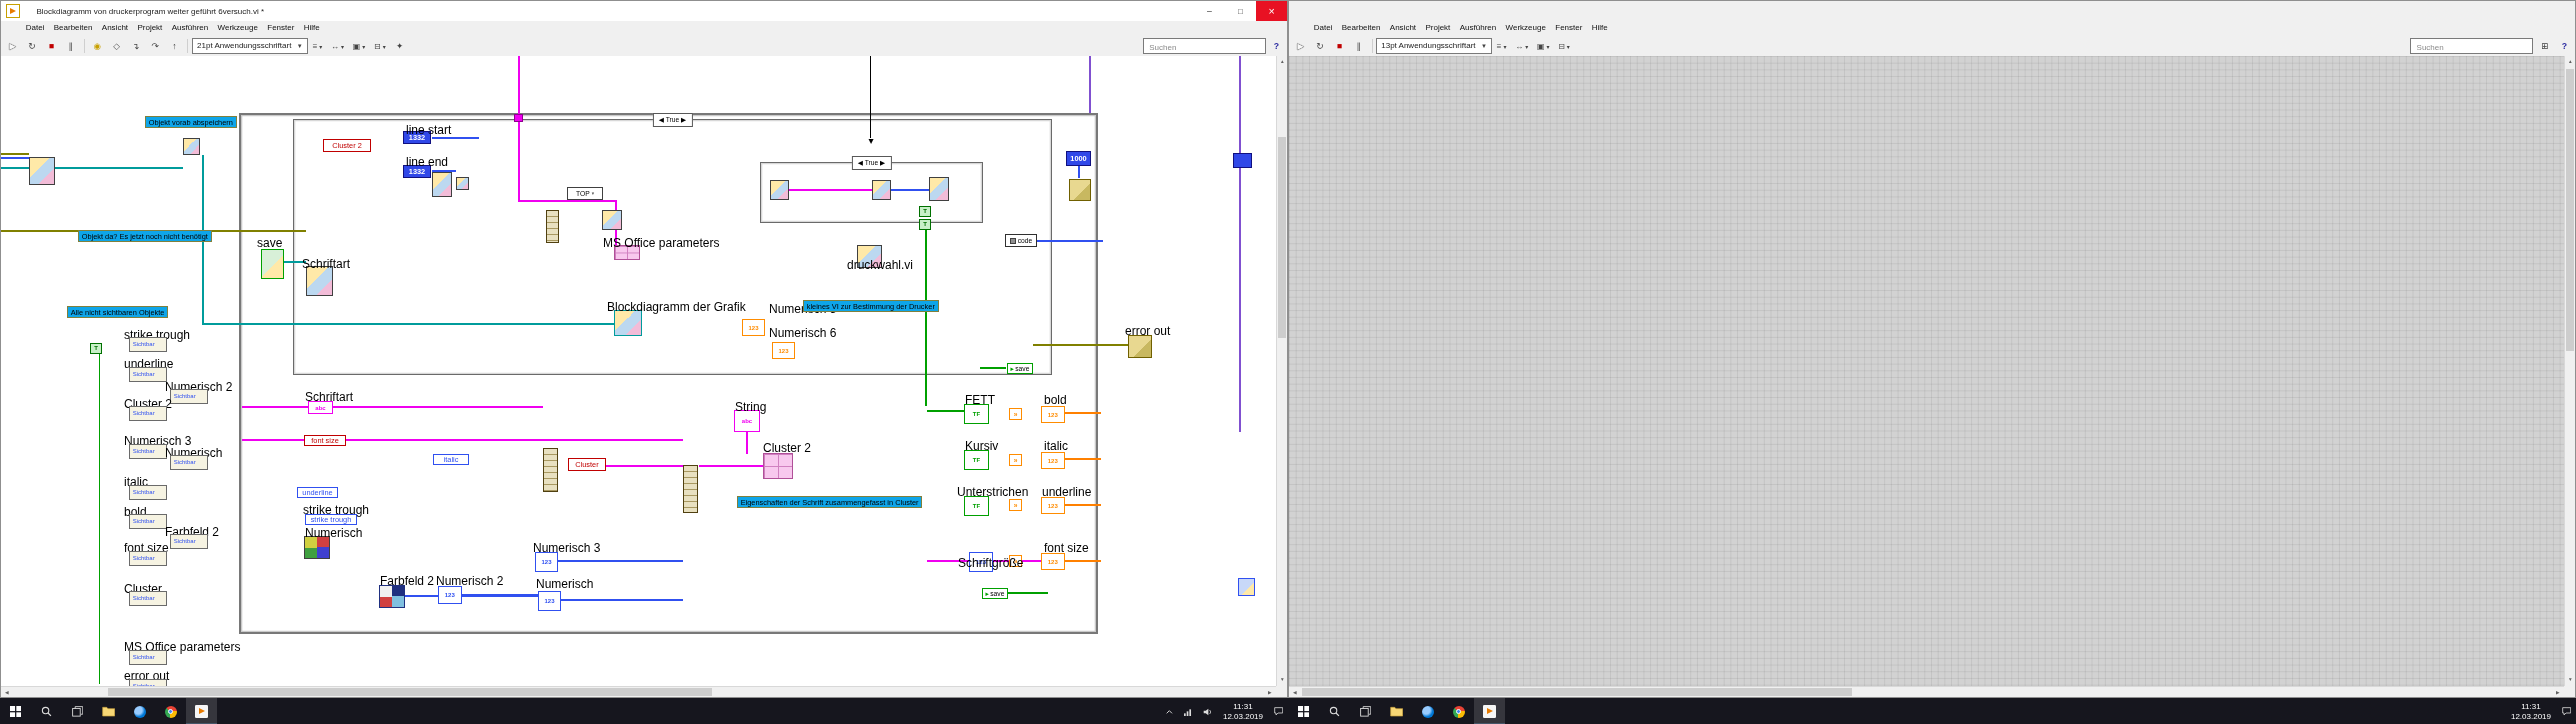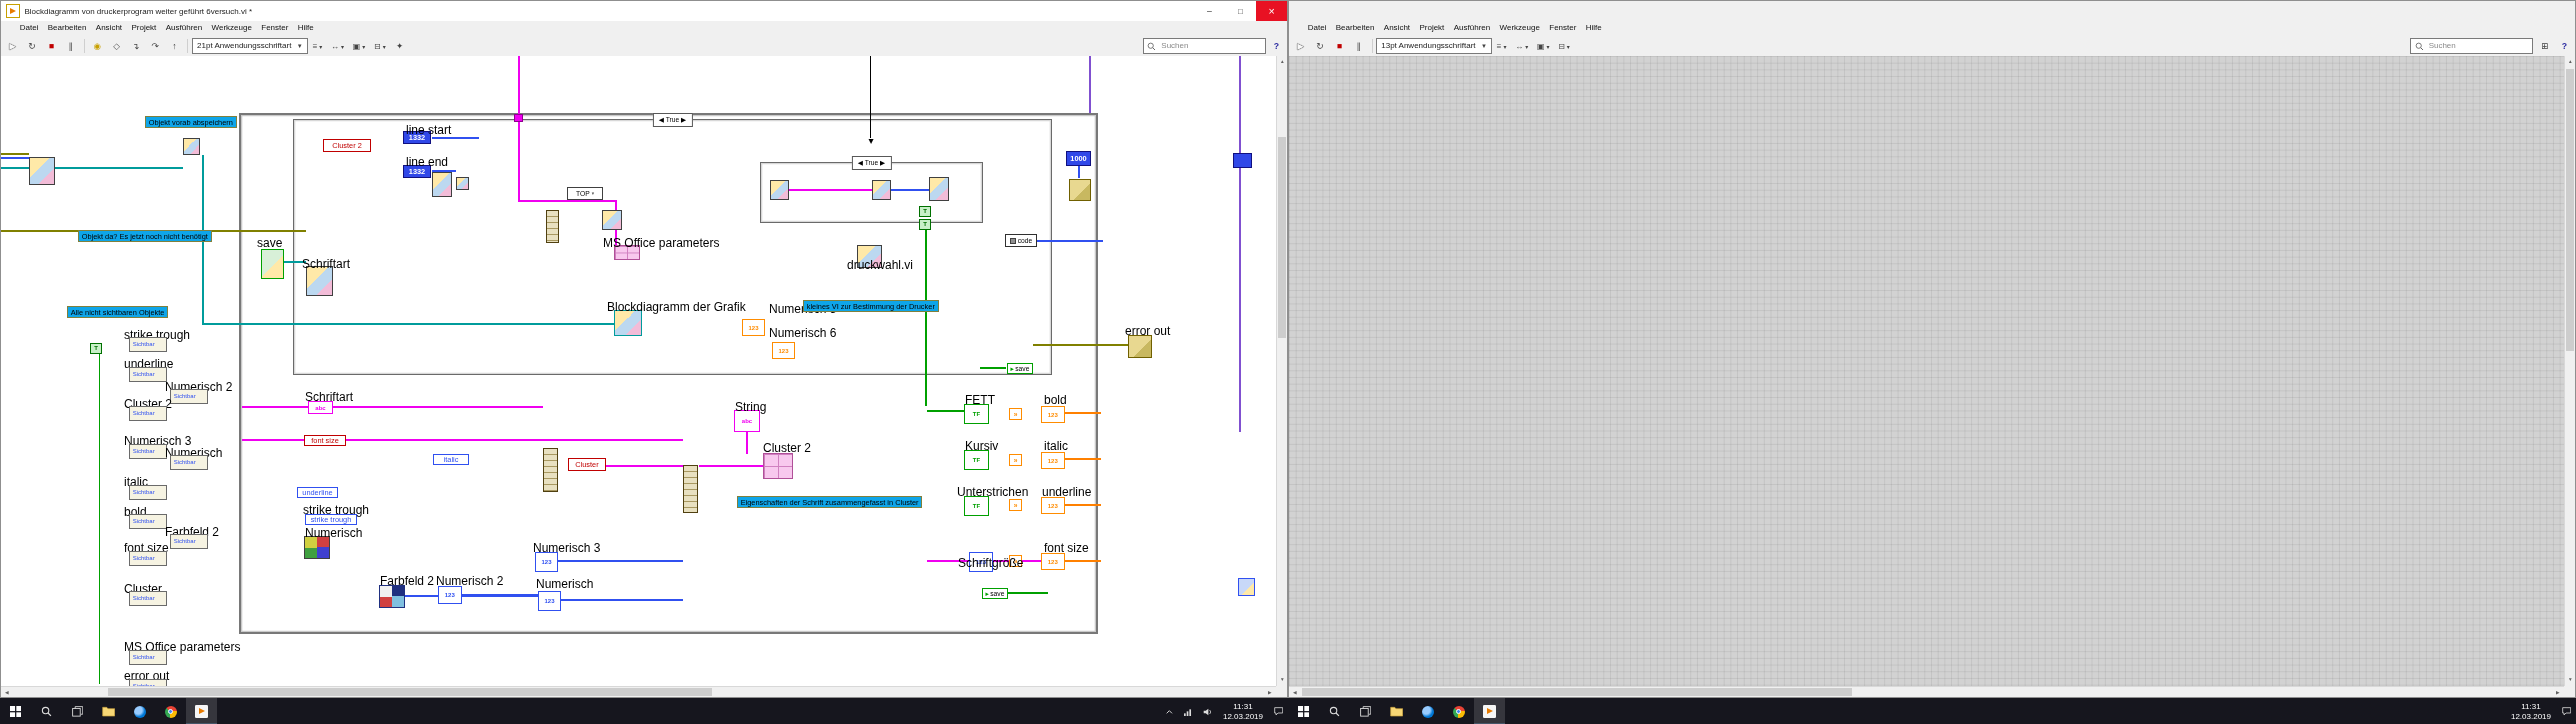--- a/index.html
+++ b/index.html
@@ -3,41 +3,41 @@
 <meta charset="utf-8">
 <style>
   html,body{margin:0;padding:0;width:2576px;height:725px;overflow:hidden;background:#000;
     font-family:"Liberation Sans","DejaVu Sans",sans-serif;}
   .monitor{position:absolute;top:0;width:1288px;height:725px;background:#202028;}
   
   .window{position:absolute;left:0;top:0;right:0;bottom:27px;background:#f0f0f0;border:0.7px solid #8f8f8f;box-sizing:border-box;}
   .titlebar{position:absolute;left:0;top:0;right:0;height:20px;background:#ffffff;display:flex;align-items:center;border-bottom:0.7px solid #e2e2e2;}
   .app-icon{width:12px;height:12px;margin:0 4px 0 5.4px;background:#fff;border:0.7px solid #c8a000;position:relative;flex:none;}
   .app-icon::after{content:"";position:absolute;left:2.7px;top:2.7px;border-left:6px solid #e87b00;border-top:3.4px solid transparent;border-bottom:3.4px solid transparent;}
-  .title-text{font-size:8px;color:#222;white-space:nowrap;overflow:hidden;}
+  .title-text{font-size:8px;color:#222;white-space:nowrap;overflow:hidden;margin-left:12px;}
   .caption-buttons{margin-left:auto;display:flex;height:20px;}
   .cap-btn{width:31px;height:20px;display:flex;align-items:center;justify-content:center;font-size:8.7px;color:#333;}
   .cap-min::before{content:"–";}
   .cap-max::before{content:"□";font-size:8px;}
   .cap-close{background:#e81123;color:#fff;}
   .cap-close::before{content:"×";font-size:10.7px;}
-  .menubar{position:absolute;left:0;top:20px;right:0;height:14.8px;background:#f0f0f0;display:flex;align-items:center;padding-left:14px;font-size:8px;color:#111;border-bottom:0.7px solid #dcdcdc;}
+  .menubar{position:absolute;left:0;top:20px;right:0;height:14.8px;background:#f0f0f0;display:flex;align-items:center;padding-left:20px;font-size:8px;color:#111;border-bottom:0.7px solid #dcdcdc;}
   .menu-item{padding:0 4.7px;height:14.8px;line-height:14.8px;}
   .toolbar{position:absolute;left:0;top:35px;right:0;height:20px;background:#f0f0f0;border-bottom:0.7px solid #c6c6c6;display:flex;align-items:center;padding:0 2.7px;gap:1.3px;}
   .tool-btn{min-width:16px;height:16px;display:flex;align-items:center;justify-content:center;font-size:8.7px;color:#444;border:0.7px solid transparent;border-radius:1.3px;flex:none;}
   .g-run{color:#f8f8f8;text-shadow:0 0 0.7px #000,0 0 0.7px #000;}
   .g-abort{color:#c00000;}
   .g-bulb{color:#c8a000;}
   .tool-sep{width:0.7px;height:13.4px;background:#cfcfcf;margin:0 2.7px;flex:none;}
   .font-select{height:14.8px;border:0.7px solid #7a7a7a;background:#fff;display:flex;align-items:center;gap:5.4px;padding:0 4px;font-size:8px;color:#222;flex:none;}
   .font-select .dd{font-size:6px;color:#444;}
   .drop-btn{height:16px;display:flex;align-items:center;padding:0 2.7px;gap:2px;font-size:8px;color:#444;border:0.7px solid transparent;border-radius:1.3px;flex:none;}
   .drop-btn .dd{font-size:6px;}
   .toolbar-right{margin-left:auto;display:flex;align-items:center;gap:2.7px;}
-  .search-box{width:114px;height:14.8px;border:0.7px solid #7a7a7a;background:#fff;display:flex;align-items:center;padding:0 3.4px;gap:3.4px;}
+  .search-box{width:114px;height:14.8px;border:0.7px solid #7a7a7a;background:#fff;display:flex;align-items:center;padding:0 3.4px;gap:3.4px;flex-direction:column;}
   .search-box input{border:0;outline:0;flex:1;font-size:8px;font-family:inherit;background:transparent;min-width:0;}
   .search-box input::placeholder{color:#8a8a8a;}
   .help-btn{width:16px;height:16px;display:flex;align-items:center;justify-content:center;font-size:8.7px;font-weight:bold;color:#2a2aa0;}
   
   .canvas-wrap{position:absolute;left:0;top:55px;right:0;bottom:0;}
   .bd-canvas{position:absolute;left:0;top:0;right:11.4px;bottom:11.4px;background:#ffffff;overflow:hidden;}
   .fp-canvas{position:absolute;left:0;top:0;right:11.4px;bottom:11.4px;overflow:hidden;background-color:#d2d2d2;
     background-image:linear-gradient(rgba(0,0,0,0.07) 0.7px,transparent 0.7px),linear-gradient(90deg,rgba(0,0,0,0.07) 0.7px,transparent 0.7px);
     background-size:6.7px 6.7px;}
   .scroll-v{position:absolute;top:0;right:0;bottom:11.4px;width:11.4px;background:#f0f0f0;border-left:0.7px solid #d8d8d8;box-sizing:border-box;}

